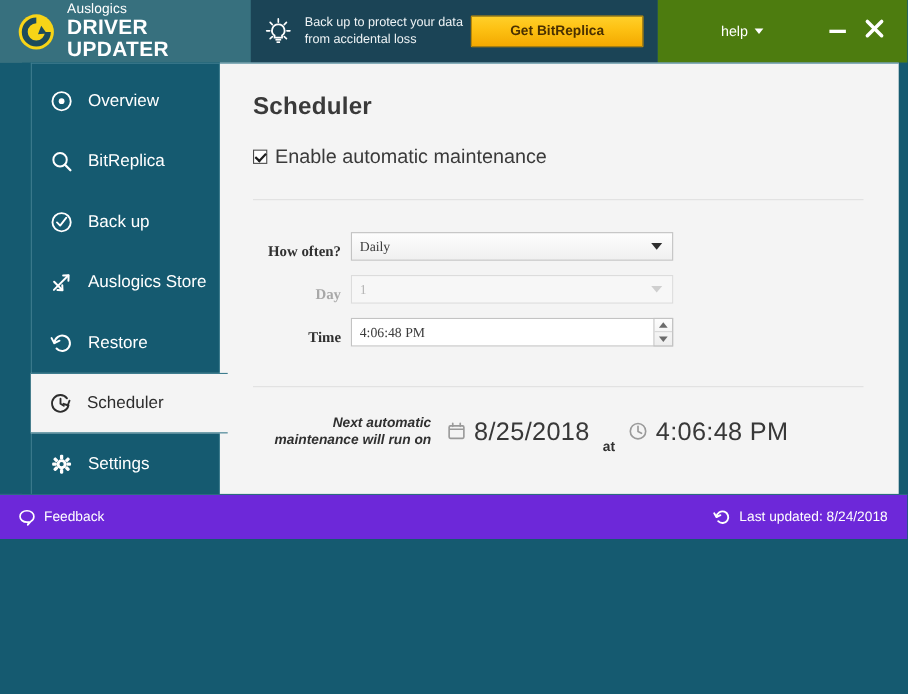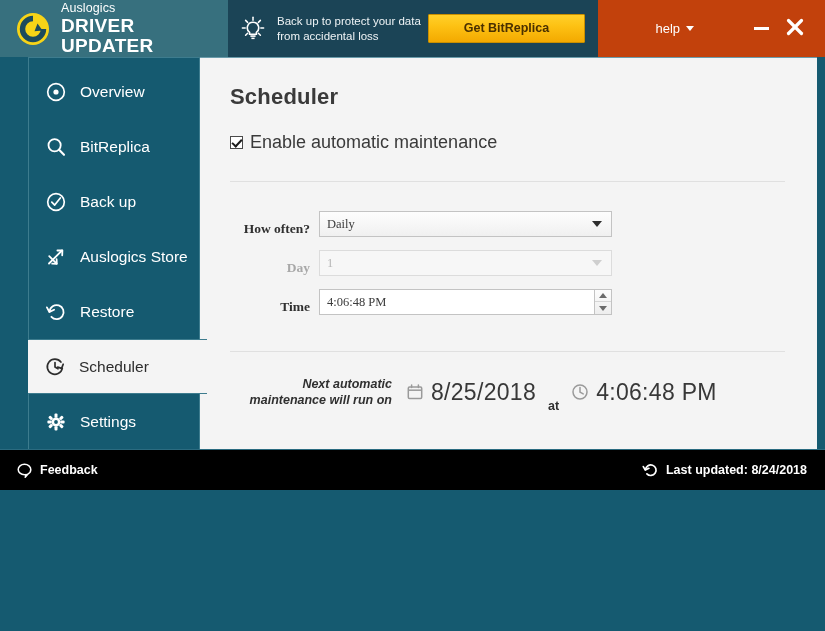--- a/index.html
+++ b/index.html
@@ -100,21 +100,21 @@
     font-size: 12.5px;
     font-weight: bold;
     font-family: "Liberation Sans", sans-serif;
     cursor: pointer;
     line-height: 27px;
     text-align: center;
   }
 
   .header-right {
     flex: 1 1 auto;
-    background: #c2410c;
+    background: #4d7c0f;
     display: flex;
     align-items: center;
     justify-content: flex-end;
     padding-right: 17px;
   }
 
   .help-menu {
     color: #ffffff;
     font-size: 13px;
     cursor: pointer;
@@ -377,27 +377,26 @@
     color: #303030;
     margin: 0 12px 0 12px;
     position: relative;
     top: 14px;
   }
 
   
   .footer {
     height: 41px;
     flex: 0 0 41px;
-    background: #000000;
+    background: #6d28d9;
     display: flex;
     align-items: center;
     justify-content: space-between;
     padding: 0 18px 0 16px;
     border-top: 1px solid #2b6b80;
-    font-weight: bold;
   }
   .foot-item {
     display: flex;
     align-items: center;
     color: #ffffff;
     font-size: 12.5px;
     cursor: pointer;
   }
   .foot-ico {
     width: 17px; height: 17px;

